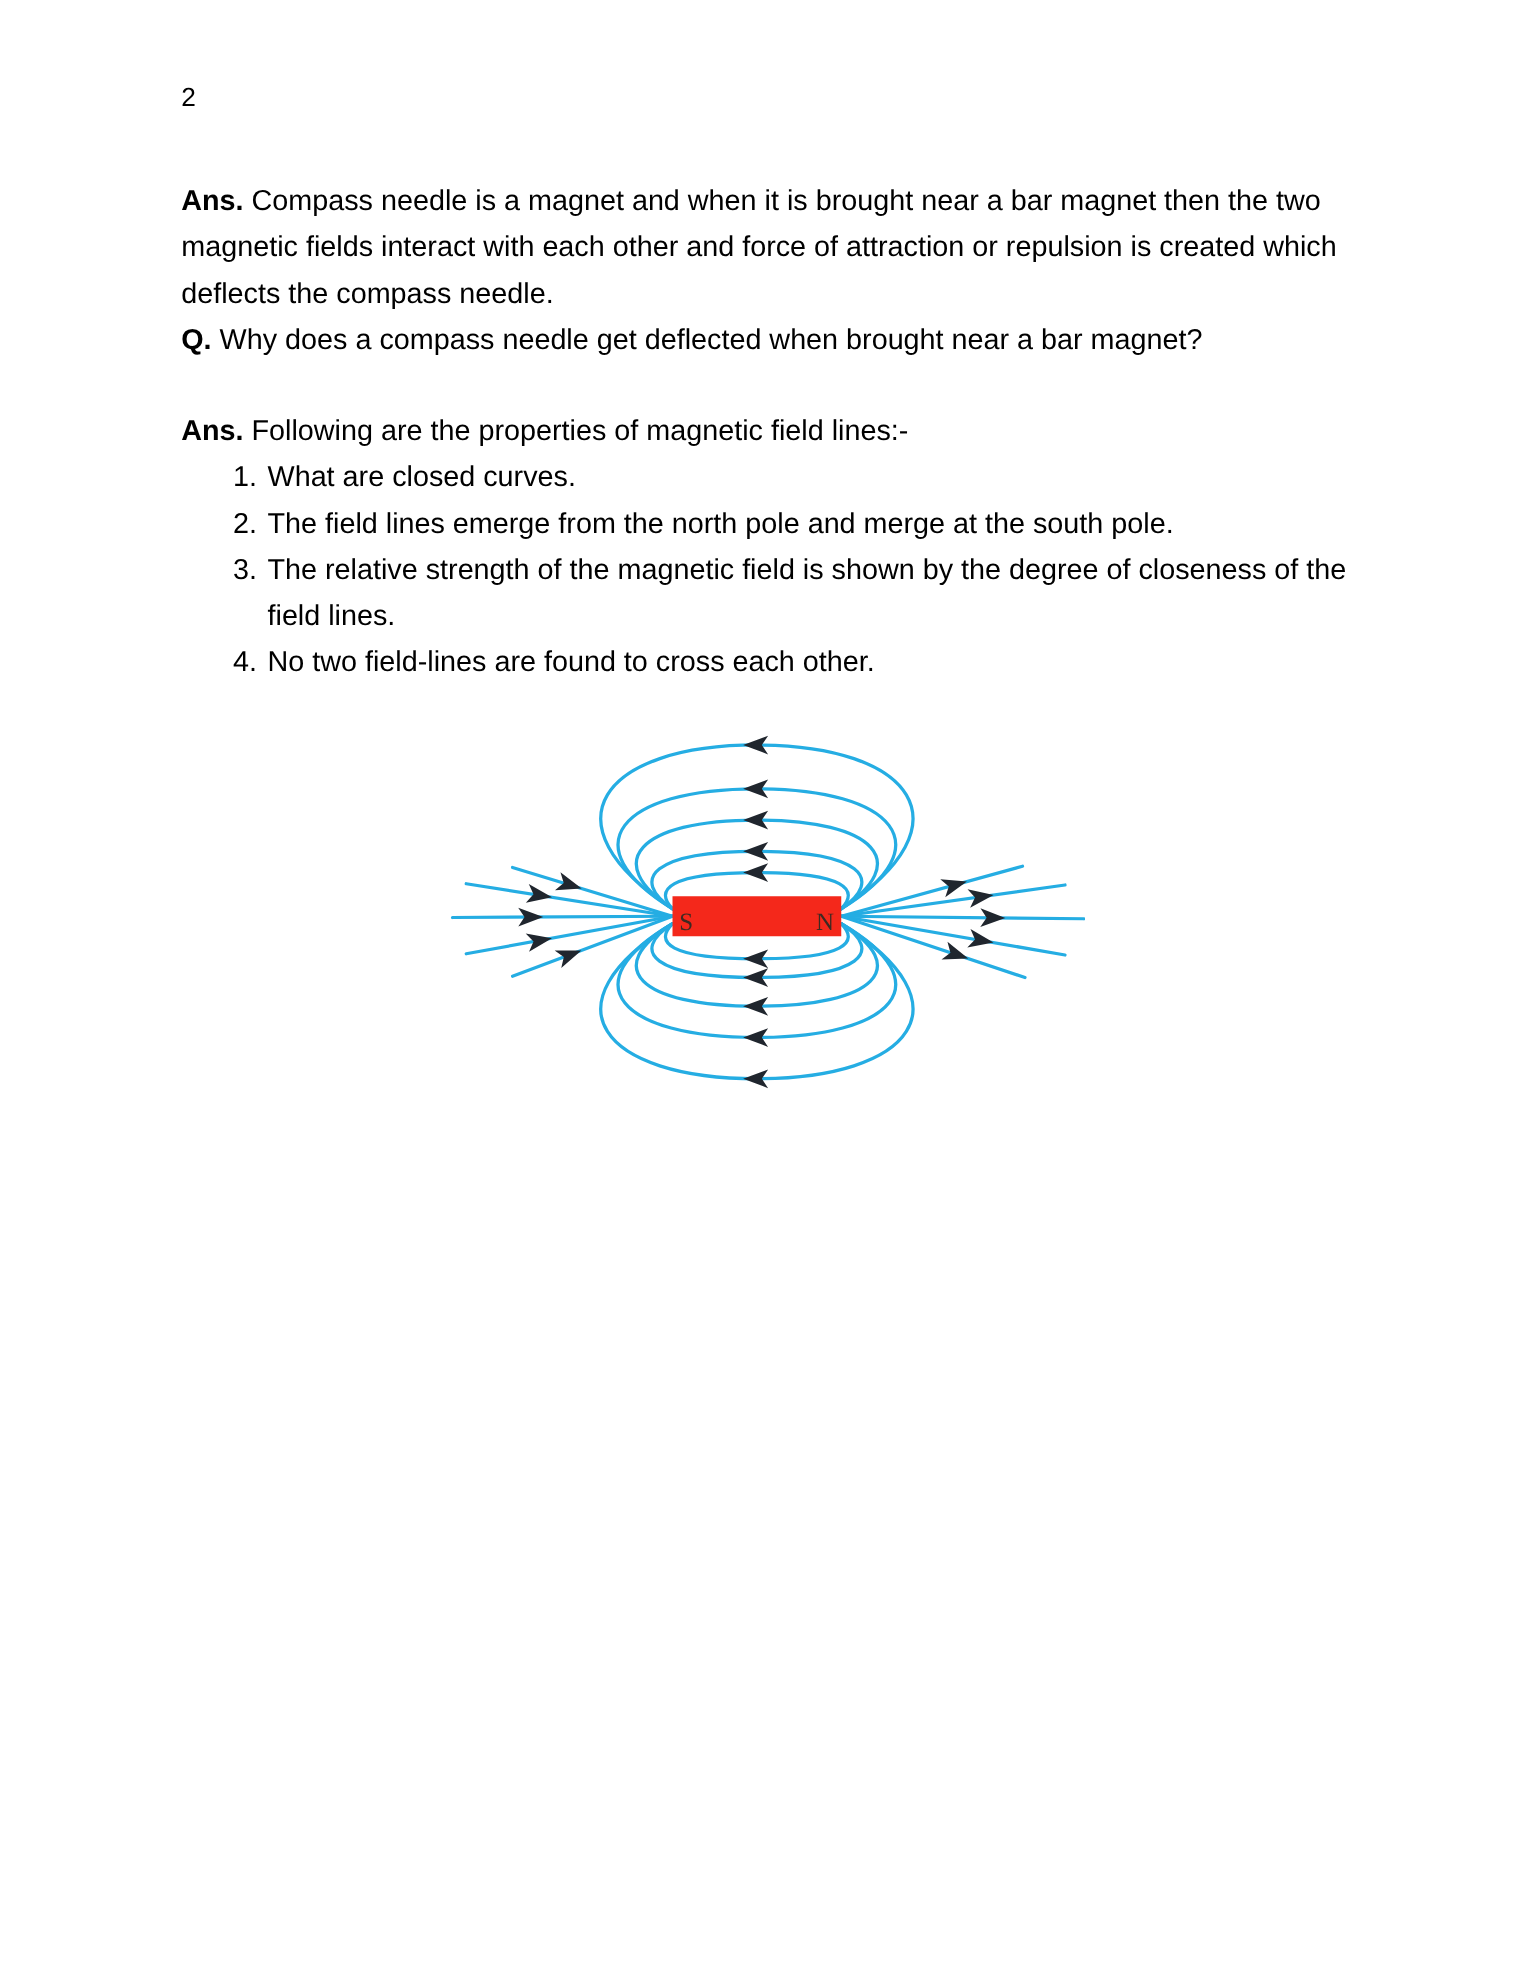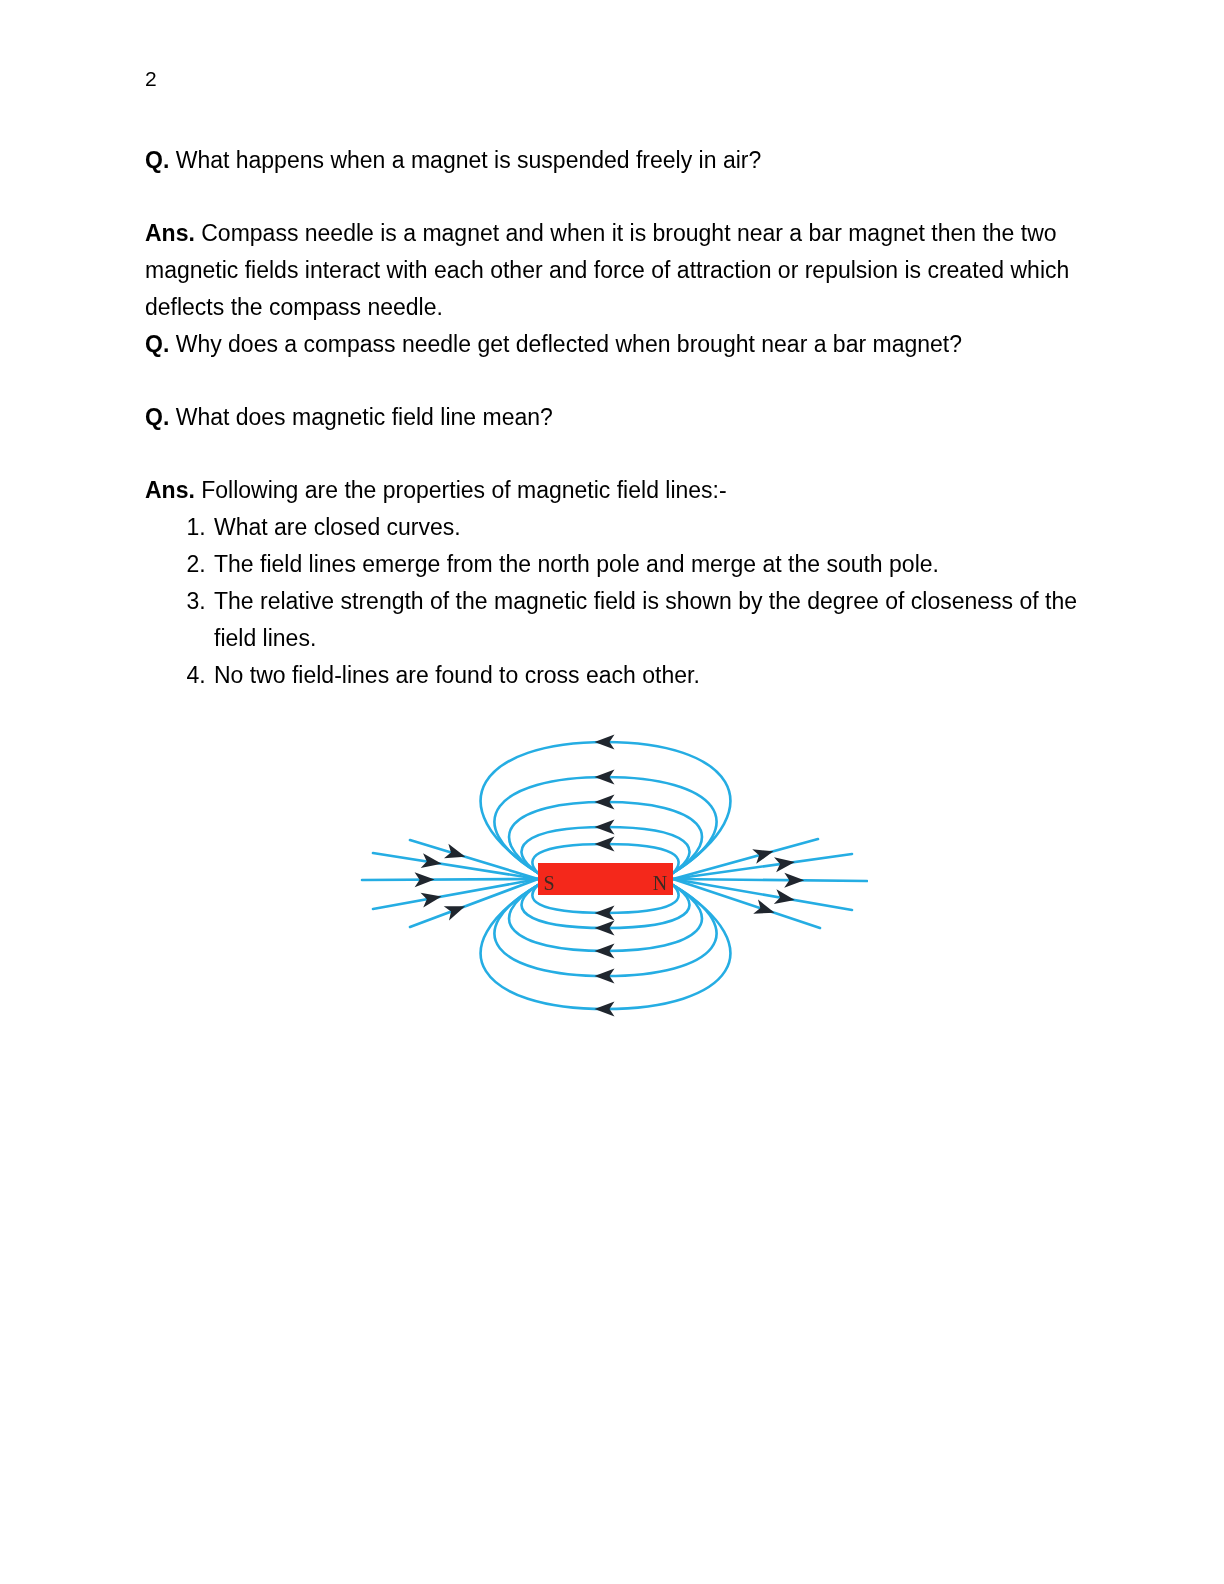--- a/index.html
+++ b/index.html
@@ -42,28 +42,26 @@
 </style>
 </head>
 <body>
 
 <div class="page">
 
   <p class="page-number">2</p>
 
   <div id="qa-container">
       <div class="qa-block">
-        <p><b>Q.</b><span> What happens when a magnet is suspended freely in air?</span></p>
       </div>
       <div class="qa-block">
         <p><b>Ans.</b><span> Compass needle is a magnet and when it is brought near a bar magnet then the two magnetic fields interact with each other and force of attraction or repulsion is created which deflects the compass needle.</span></p>
         <p><b>Q.</b><span> Why does a compass needle get deflected when brought near a bar magnet?</span></p>
       </div>
       <div class="qa-block">
-        <p><b>Q.</b><span> What does magnetic field line mean?</span></p>
       </div>
       <div class="qa-block">
         <p><b>Ans.</b><span> Following are the properties of magnetic field lines:-</span></p>
         <ol class="props">
           <li>What are closed curves.</li>
           <li>The field lines emerge from the north pole and merge at the south pole.</li>
           <li>The relative strength of the magnetic field is shown by the degree of closeness of the field lines.</li>
           <li>No two field-lines are found to cross each other.</li>
         </ol>
       </div>

